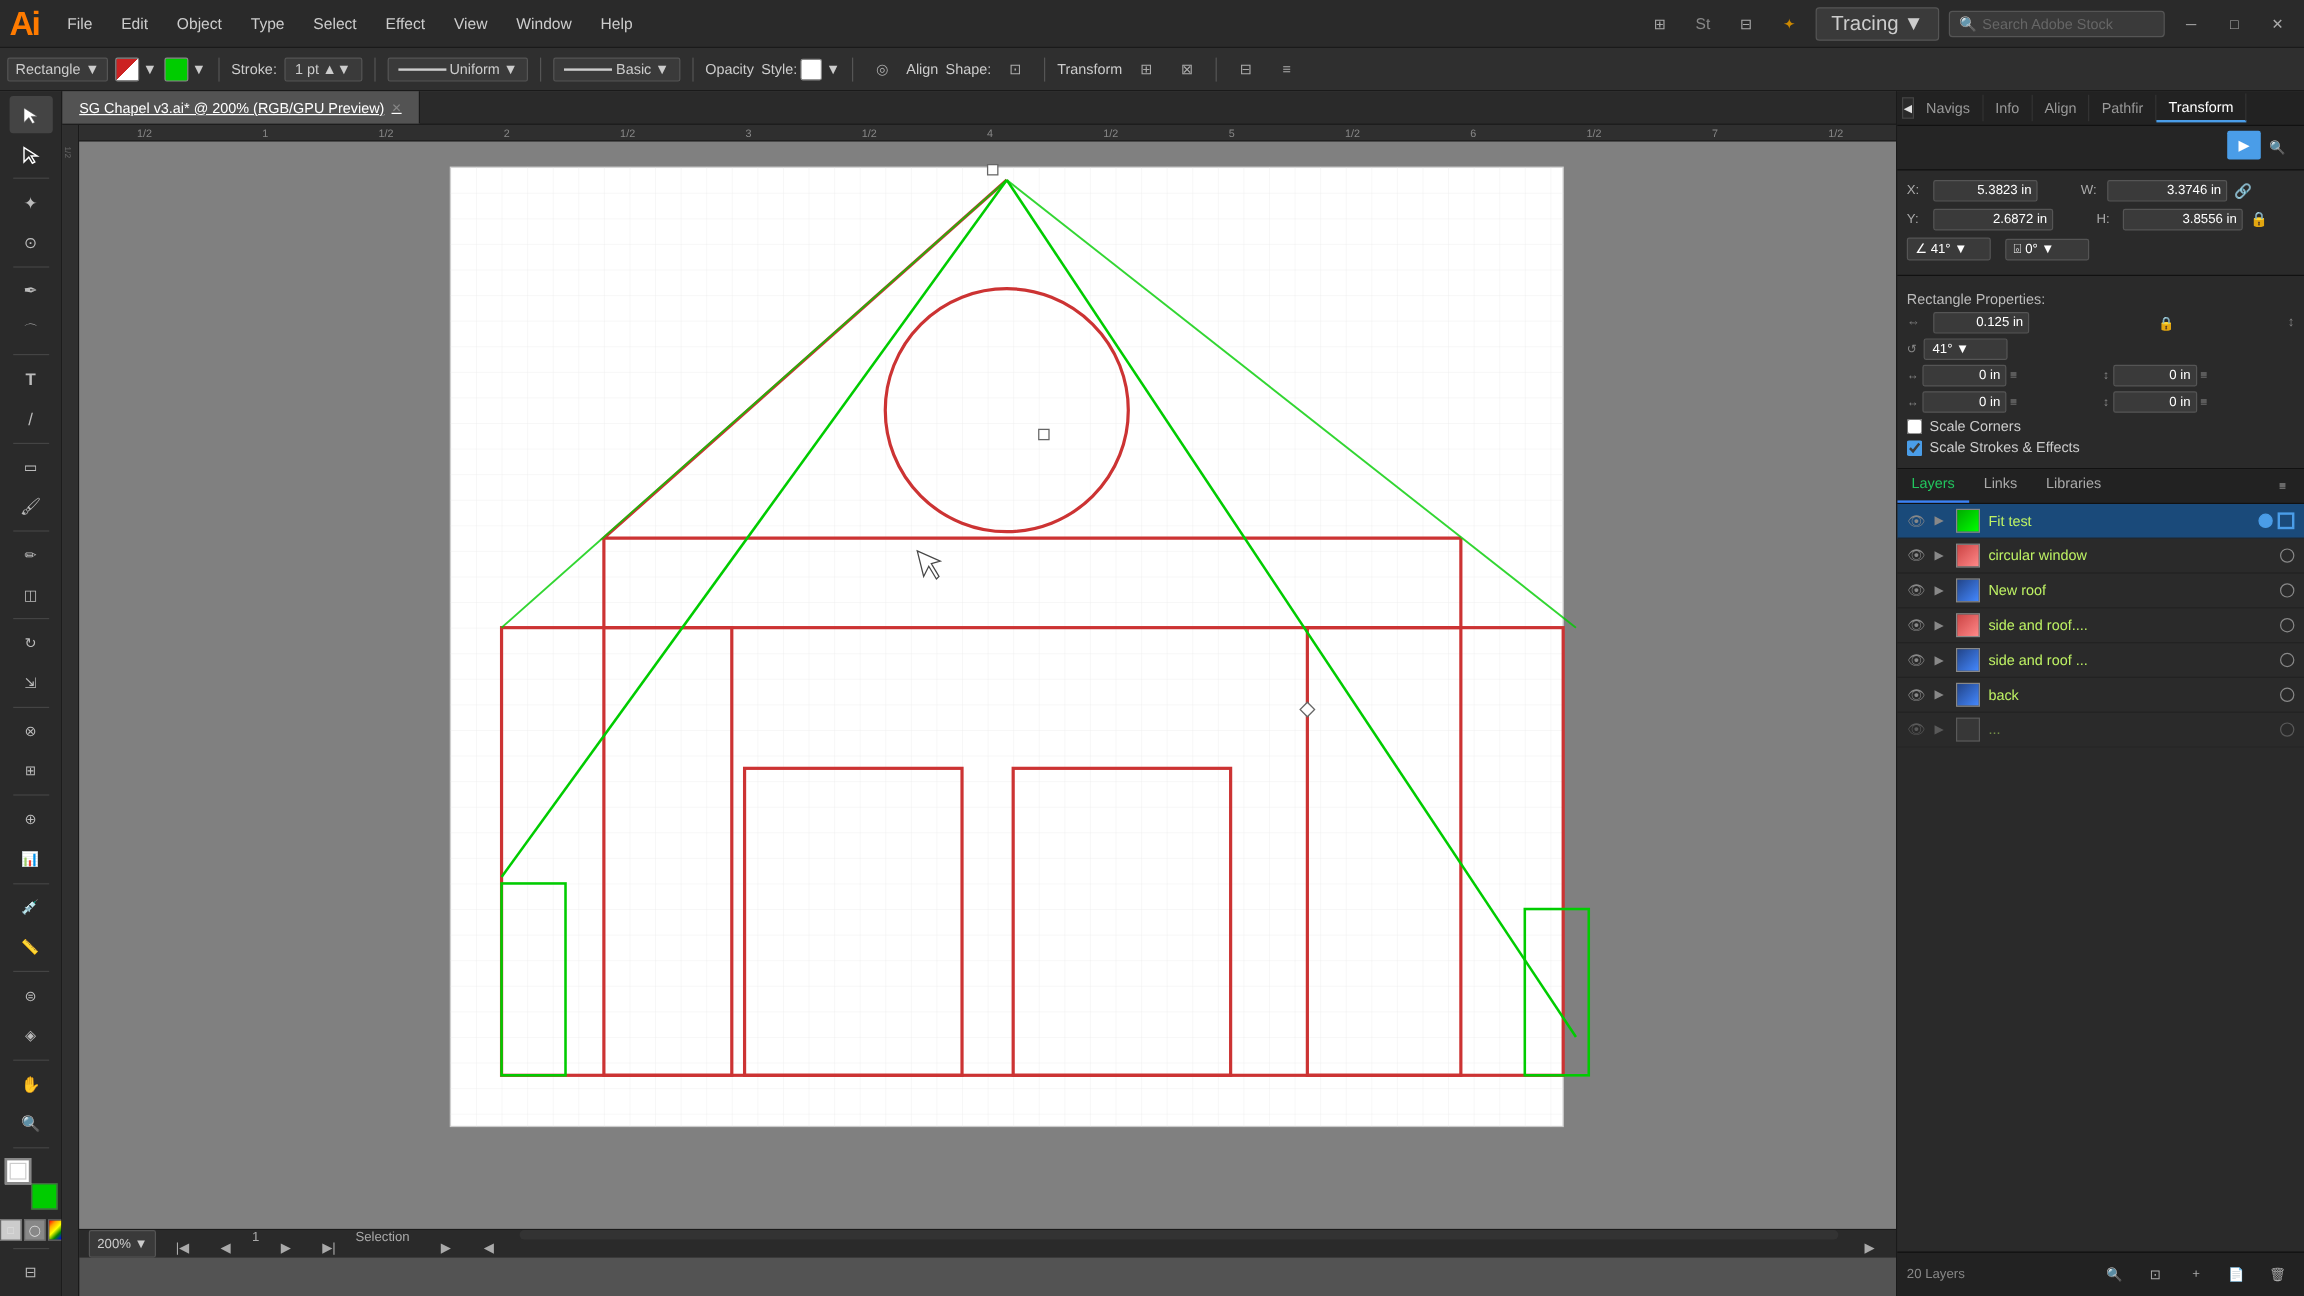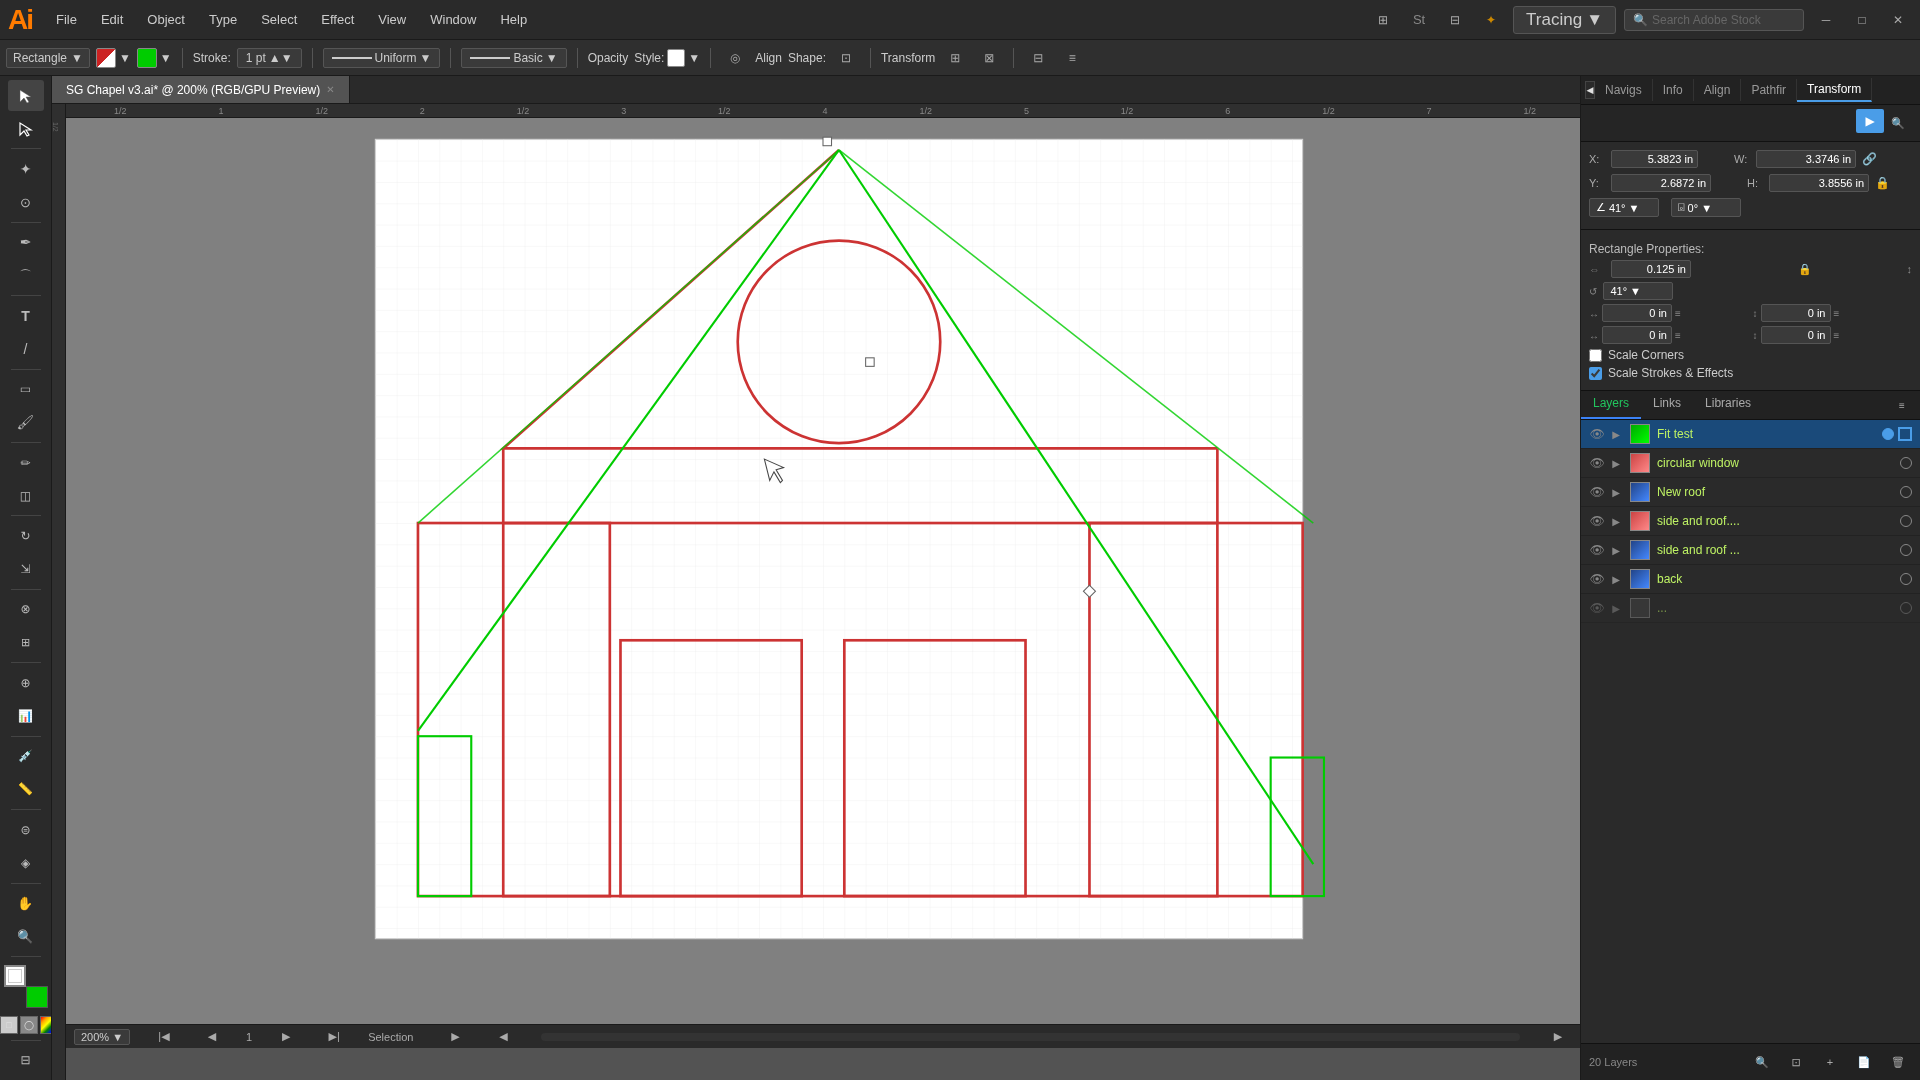--- a/index.html
+++ b/index.html
@@ -36,39 +36,39 @@
     #toolbox {
       width: 52px; background: #2a2a2a; border-right: 1px solid #1a1a1a; display: flex; flex-direction: column; align-items: center; padding: 4px 0; gap: 2px; overflow: hidden;
     }
     .tool { width: 36px; height: 32px; display: flex; align-items: center; justify-content: center; color: #bbb; cursor: pointer; border-radius: 3px; font-size: 16px; }
     .tool:hover, .tool.active { background: #444; }
     .tool-sep { width: 30px; height: 1px; background: #444; margin: 2px 0; }
     .color-green { background: #00cc00; }
     #tab-bar {
       background: #2a2a2a; display: flex; align-items: center; padding: 0; height: 28px; border-bottom: 1px solid #1a1a1a;
     }
-    .tab { padding: 4px 14px; background: #3a3a3a; color: #ccc; font-size: 12px; border-right: 1px solid #1a1a1a; display: flex; align-items: center; gap: 6px; cursor: pointer; height: 100%; }
+    .tab { padding: 4px 14px; background: #3a3a3a; color: #ccc; font-size: 12px; border-right: 1px solid #1a1a1a; display: flex; align-items: center; gap: 6px; cursor: pointer; height: 100%; text-decoration: underline; }
     .tab.active { background: #535353; color: #fff; }
     .tab-close { font-size: 10px; color: #888; }
     #canvas-main { 
       width: 100%; 
       height: calc(100% - 42px - 28px); 
       background: #808080; 
       overflow: hidden; 
       position: relative; 
       display: flex; 
       align-items: center; 
       justify-content: center; 
     }
     
     #chapel-svg { position: absolute; top: 0; left: 0; width: 100%; height: 100%; }
 
     
     #status-bar {
-      height: 24px; background: #2a2a2a; border-top: 1px solid #1a1a1a; display: flex; align-items: center; padding: 0 8px; gap: 20px; font-size: 11px; color: #aaa;
+      height: 24px; background: #2a2a2a; border-top: 1px solid #1a1a1a; display: flex; padding: 0 8px; gap: 8px; font-size: 11px; color: #aaa;
     }
     .zoom-box { background: #3a3a3a; border: 1px solid #555; border-radius: 2px; padding: 1px 6px; color: #ccc; font-size: 11px; display: flex; align-items: center; gap: 3px; }
 
     
     #right-panel {
       width: 340px; background: #2a2a2a; border-left: 1px solid #1a1a1a; display: flex; flex-direction: column; overflow: hidden;
     }
     .panel-tab { padding: 4px 10px; color: #999; font-size: 12px; cursor: pointer; border-right: 1px solid #333; }
     .panel-tab.active { color: #fff; border-bottom: 2px solid #4a9de8; }
 

